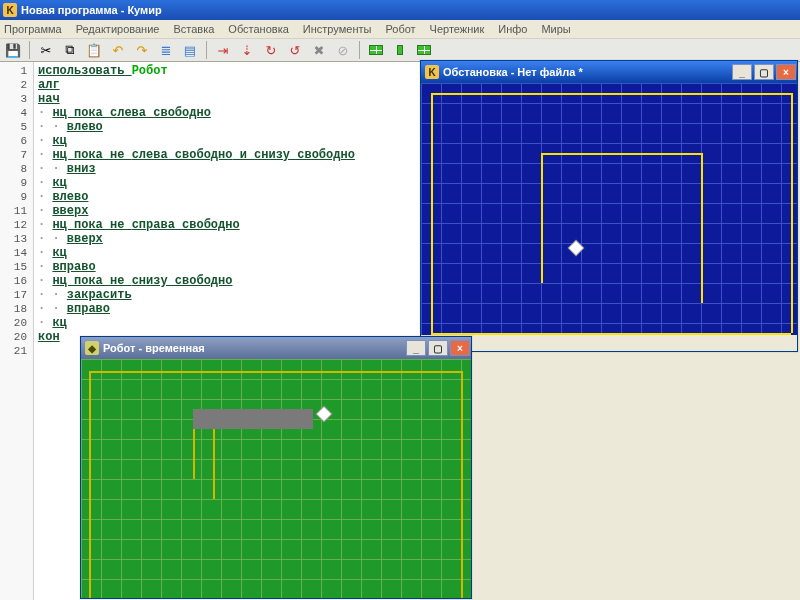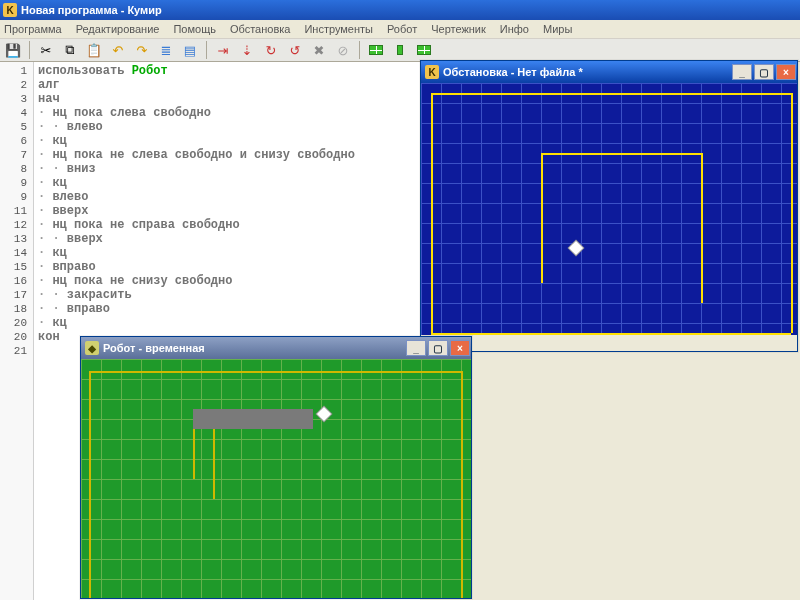--- a/index.html
+++ b/index.html
@@ -87,21 +87,21 @@
   .gutter div { padding-right: 6px; height: 14px; font-size: 11px; }
   .code {
     position: absolute;
     left: 38px; top: 2px;
     font-family: "Courier New", monospace;
     font-size: 12px;
     white-space: pre;
   }
   .code .line { height: 14px; }
   .kw { color: #0a0; font-weight: bold; }
-  .kw-blue { color: #737373; font-weight: bold; }
+  .kw-blue { color: #14532d; font-weight: bold; text-decoration: underline; }
   .dot { color: #999; font-weight: bold; }
 
   
   .child-win {
     position: absolute;
     border: 1px solid #003c8f;
     background: #ece9d8;
     box-shadow: 0 0 0 1px rgba(0,0,0,.05);
   }
   .child-title {
@@ -194,21 +194,21 @@
 <body>
 
 <div class="titlebar">
   <span class="app-icon">K</span>
   <span>Новая программа - Кумир</span>
 </div>
 
 <div class="menubar" id="menubar">
     <span>Программа</span>
     <span>Редактирование</span>
-    <span>Помощь</span>
+    <span>Вставка</span>
     <span>Обстановка</span>
     <span>Инструменты</span>
     <span>Робот</span>
     <span>Чертежник</span>
     <span>Инфо</span>
     <span>Миры</span>
   </div>
 
 <div class="toolbar">
   <span class="tb-btn">

